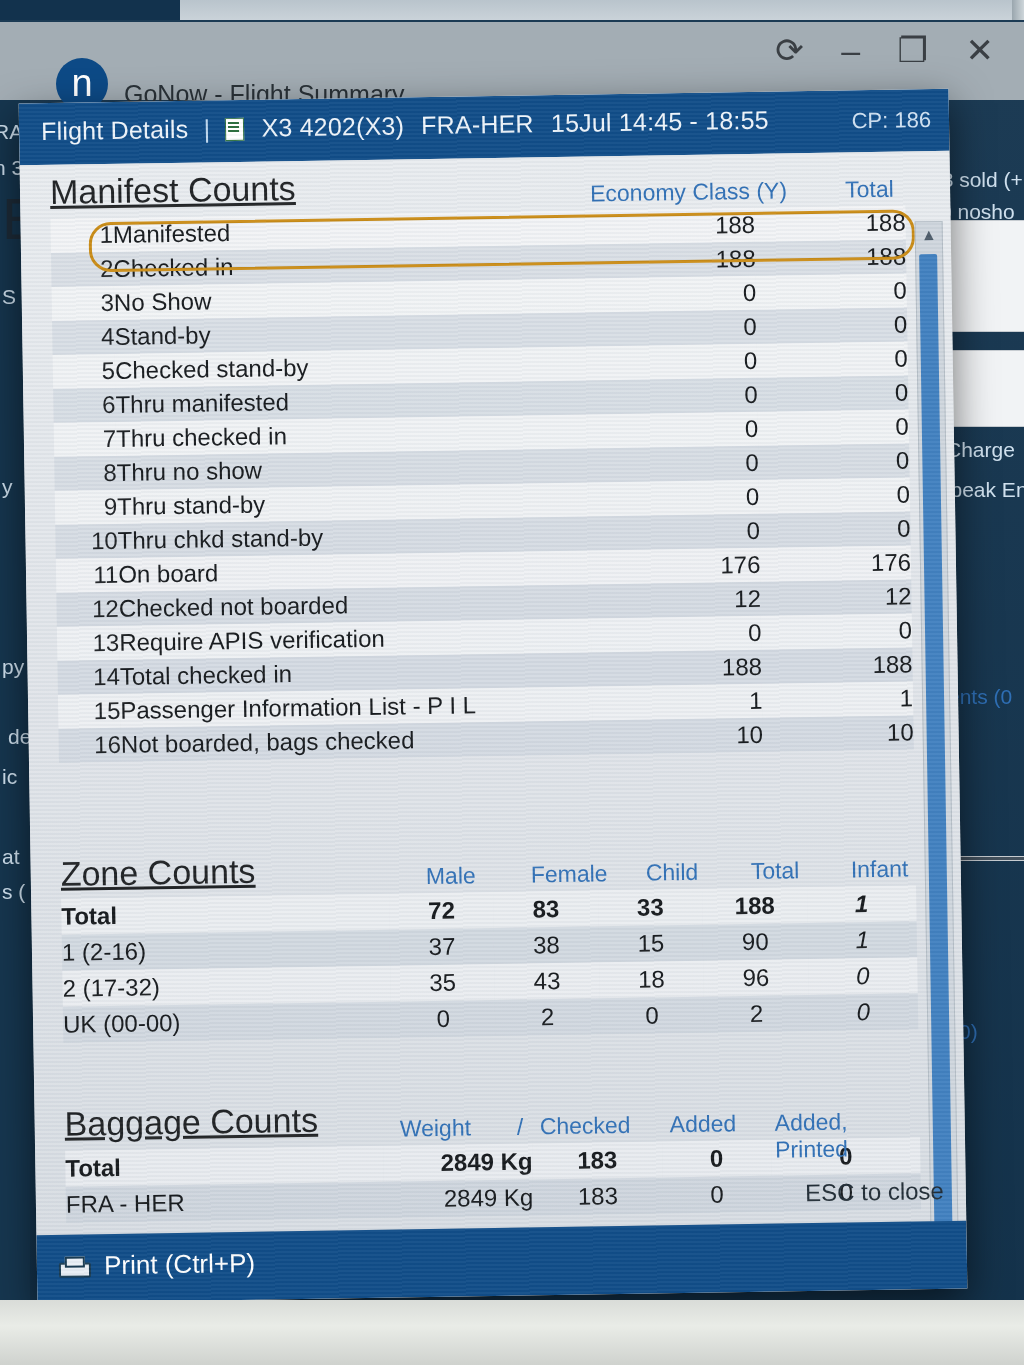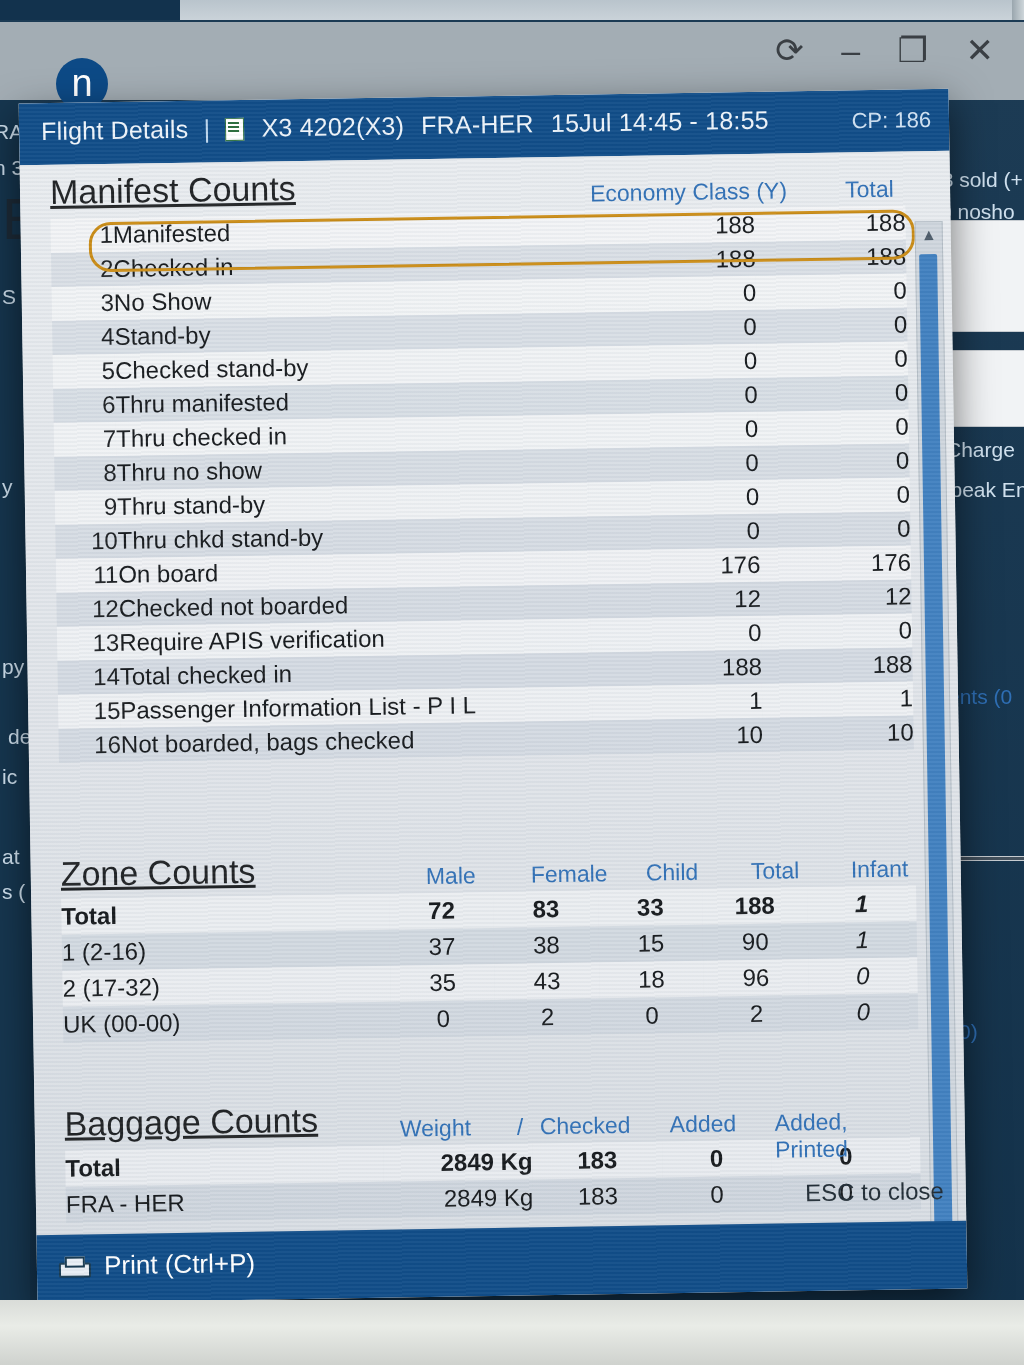--- a/index.html
+++ b/index.html
@@ -387,20 +387,21 @@
     <span class="bg-text blue" style="left:948px; top:665px;">ents (0</span>
     <span class="bg-text blue" style="left:952px; top:1000px;">(0)</span>
 
     <div class="bg-white-card" style="left:930px; top:200px; width:94px; height:110px;"></div>
     <div class="bg-white-card" style="left:930px; top:330px; width:94px; height:75px;"></div>
     <div class="bg-white-card" style="left:952px; top:836px; width:72px; height:3px; background:#44515d;"></div>
   </div>
 
   <div id="gonow-bar">
     <div id="gonow-logo">n</div>
+    <div id="gonow-title">GoNow - Flight Summary</div>
     <div id="win-controls">⟳ – ❐ ✕</div>
   </div>
 
   <div id="dialog">
 
     <div id="dlg-header">
       <div class="hdr-left">
         <span>Flight Details</span>
         <span class="sep">|</span>
         <span class="doc-icon"></span>

